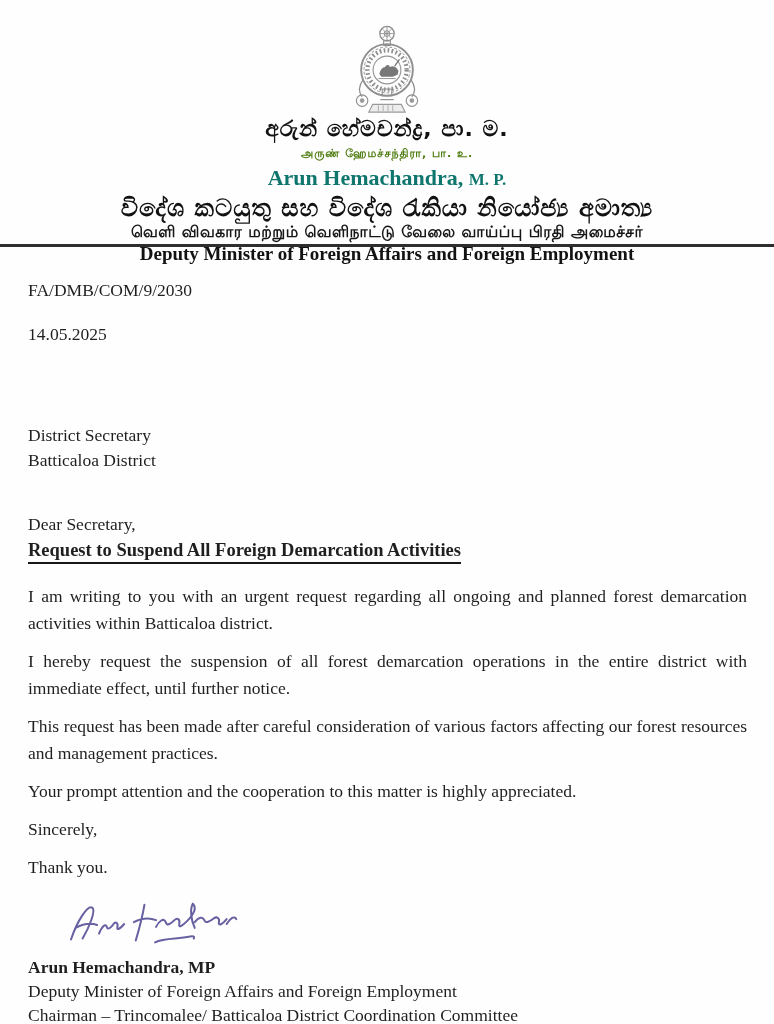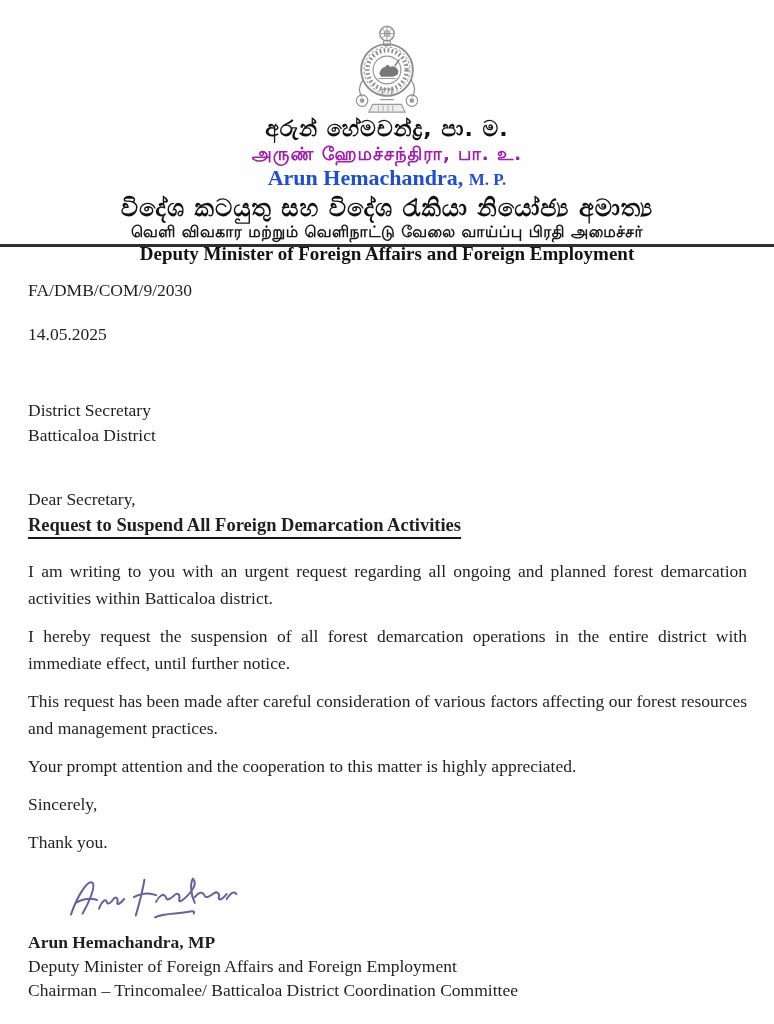--- a/index.html
+++ b/index.html
@@ -10,32 +10,32 @@
     background:#fefefe;
     font-family:"Liberation Serif", serif;
     color:#1f1f1f;
     overflow:hidden;
   }
   
   .letterhead{position:absolute;top:12px;left:0;right:0;text-align:center;}
   .emblem{display:block;margin:12px auto 2px;height:90px;width:80px;}
   .lh-line{display:block;white-space:nowrap;}
   .name-si{font-family:"DejaVu Sans",sans-serif;font-weight:bold;font-size:22px;line-height:26px;color:#121212;letter-spacing:1px;}
-  .name-ta{font-family:"DejaVu Sans",sans-serif;font-weight:bold;font-size:18px;line-height:23px;color:#a21caf;letter-spacing:1px;}
-  .name-en{font-size:22px;line-height:25px;font-weight:bold;color:#1d4ed8;}
+  .name-ta{font-family:"DejaVu Sans",sans-serif;font-weight:bold;font-size:11px;line-height:23px;color:#4d7c0f;letter-spacing:1px;}
+  .name-en{font-size:22px;line-height:25px;font-weight:bold;color:#0f766e;}
   .name-en .mp{font-size:17px;}
   .title-si{font-family:"DejaVu Sans",sans-serif;font-weight:bold;font-size:24px;line-height:26px;color:#121212;margin-top:3px;letter-spacing:1px;}
   .title-ta{font-family:"DejaVu Sans",sans-serif;font-weight:bold;font-size:15.5px;line-height:22px;color:#161616;letter-spacing:0.5px;}
   .title-en{font-size:19px;line-height:22px;font-weight:bold;color:#121212;}
   .rule{position:absolute;top:244px;left:0;width:774px;height:3px;background:#2e2e2e;}
   
   .content{position:absolute;top:260px;left:28px;right:27px;font-size:17.5px;line-height:27px;}
   .ref{margin-top:18px;line-height:25px;}
   .date{margin-top:19px;line-height:25px;}
-  .recipient{margin-top:51px;line-height:25px;}
+  .recipient{margin-top:76px;line-height:25px;}
   .salutation{margin-top:39px;line-height:25px;}
   .subject{display:inline-block;font-weight:bold;font-size:18.5px;line-height:24px;border-bottom:2.5px solid #171717;padding-bottom:0px;margin-top:1px;}
   p.par{margin:11px 0 0;text-align:justify;}
   p.par.first{margin-top:19px;}
   p.single{margin:11px 0 0;text-align:left;}
   .thanks{margin-top:19px;}
   .sincerely{margin-top:18px;}
   .signature{display:block;margin:14px 0 0 30px;height:58px;width:200px;}
   .sigblock{margin-top:2px;line-height:24px;}
   .sigblock .nm{font-weight:bold;}

